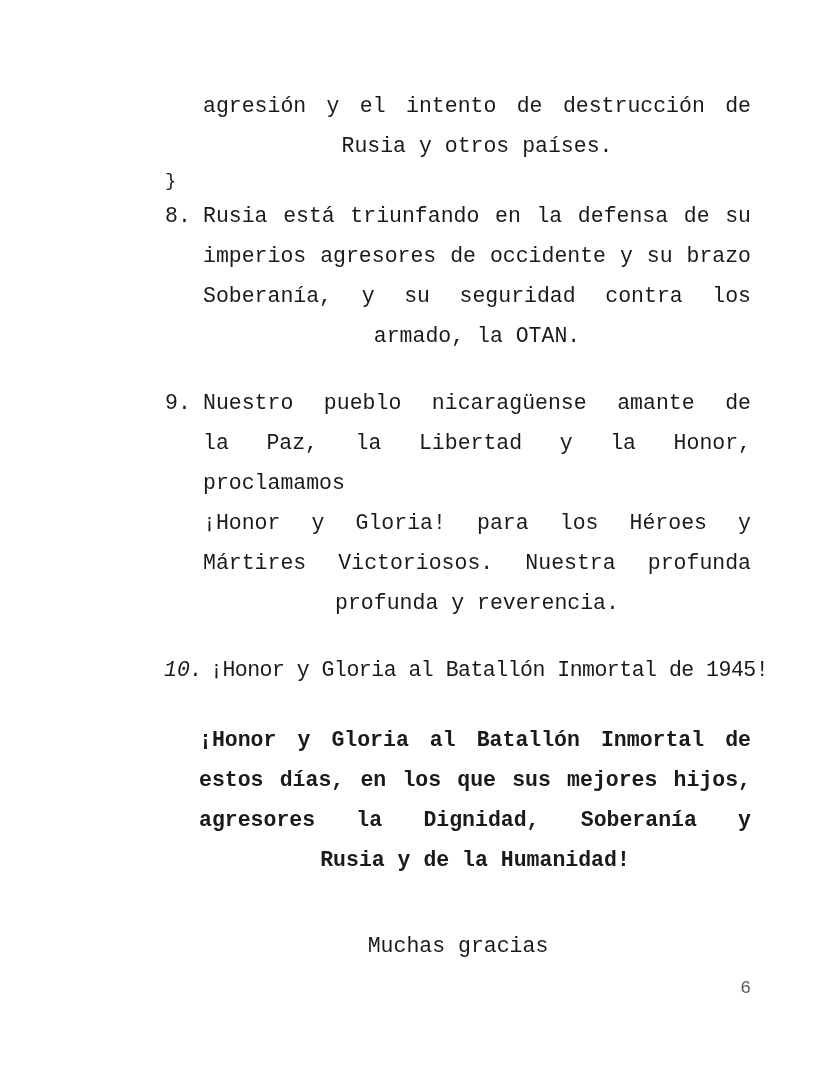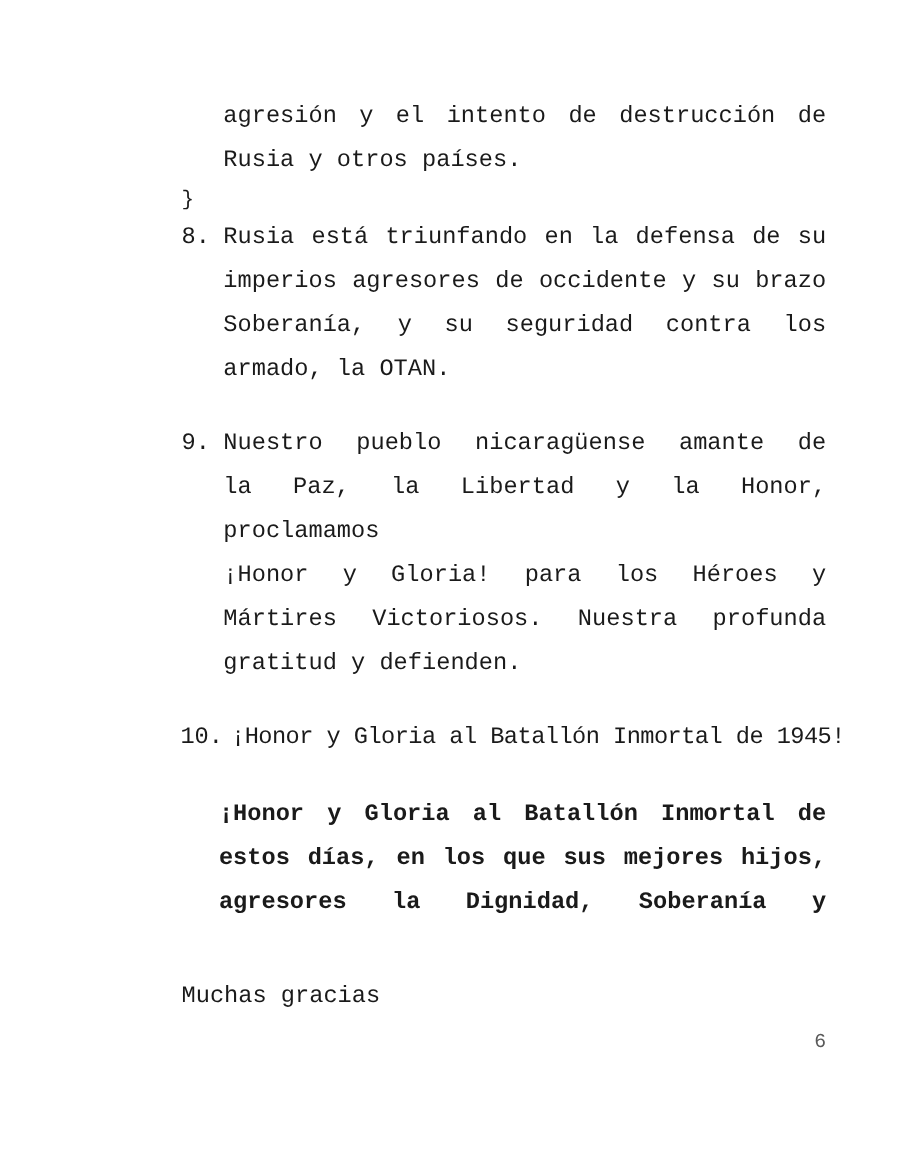--- a/index.html
+++ b/index.html
@@ -19,21 +19,21 @@
   }
   .content {
     position: absolute;
     left: 124px;
     top: 0;
     width: 586px; 
   }
   .line {
     font-size: 21.5px;
     line-height: 40px;
-    text-align: left;
+    text-align: center;
     white-space: pre;
   }
   .line.just {
     text-align: justify;
     text-align-last: justify;
     white-space: normal;
   }
   .lead-paragraph {
     margin-top: 86px;
     margin-left: 38px; 
@@ -55,21 +55,21 @@
     font-size: 21.5px;
     line-height: 40px;
     white-space: pre;
   }
   .item-8 { margin-top: 0; }
   .item-9 { margin-top: 27px; }
   .item-10 {
     margin-top: 27px;
     margin-left: 45px; 
   }
-  .item-10 .marker { left: -46px; }
+  .item-10 .marker { left: -46px; font-style: italic; }
   .item-10 .line {
     white-space: pre;
     letter-spacing: -0.5px;
     overflow: visible;
   }
   .sub-paragraph {
     margin-top: 30px;
     margin-left: 34px; 
     font-weight: bold;
   }
@@ -105,32 +105,33 @@
       <div class="line just">Soberanía, y su seguridad contra los</div>
       <div class="line">armado, la OTAN.</div>
     </div>
 
     <div class="list-item item-9">
       <span class="marker">9.</span>
       <div class="line just">Nuestro pueblo nicaragüense amante de</div>
       <div class="line just">la Paz, la Libertad y la Honor, proclamamos</div>
       <div class="line just">¡Honor y Gloria! para los Héroes y</div>
       <div class="line just">Mártires Victoriosos. Nuestra profunda</div>
-      <div class="line">gratitud y defienden.</div>
+      <div class="line">profunda y reverencia.</div>
     </div>
 
     <div class="list-item item-10">
       <span class="marker">10.</span>
       <div class="line">¡Honor y Gloria al Batallón Inmortal de 1945!</div>
     </div>
 
     <div class="sub-paragraph">
       <div class="line just">¡Honor y Gloria al Batallón Inmortal de</div>
       <div class="line just">estos días, en los que sus mejores hijos,</div>
       <div class="line just">agresores la Dignidad, Soberanía y</div>
+      <div class="line">Rusia y de la Humanidad!</div>
     </div>
 
     <div class="line closing-line">Muchas gracias</div>
 
     <div class="page-footer">6</div>
 
   </div>
 </div>
 
 </body></html>

